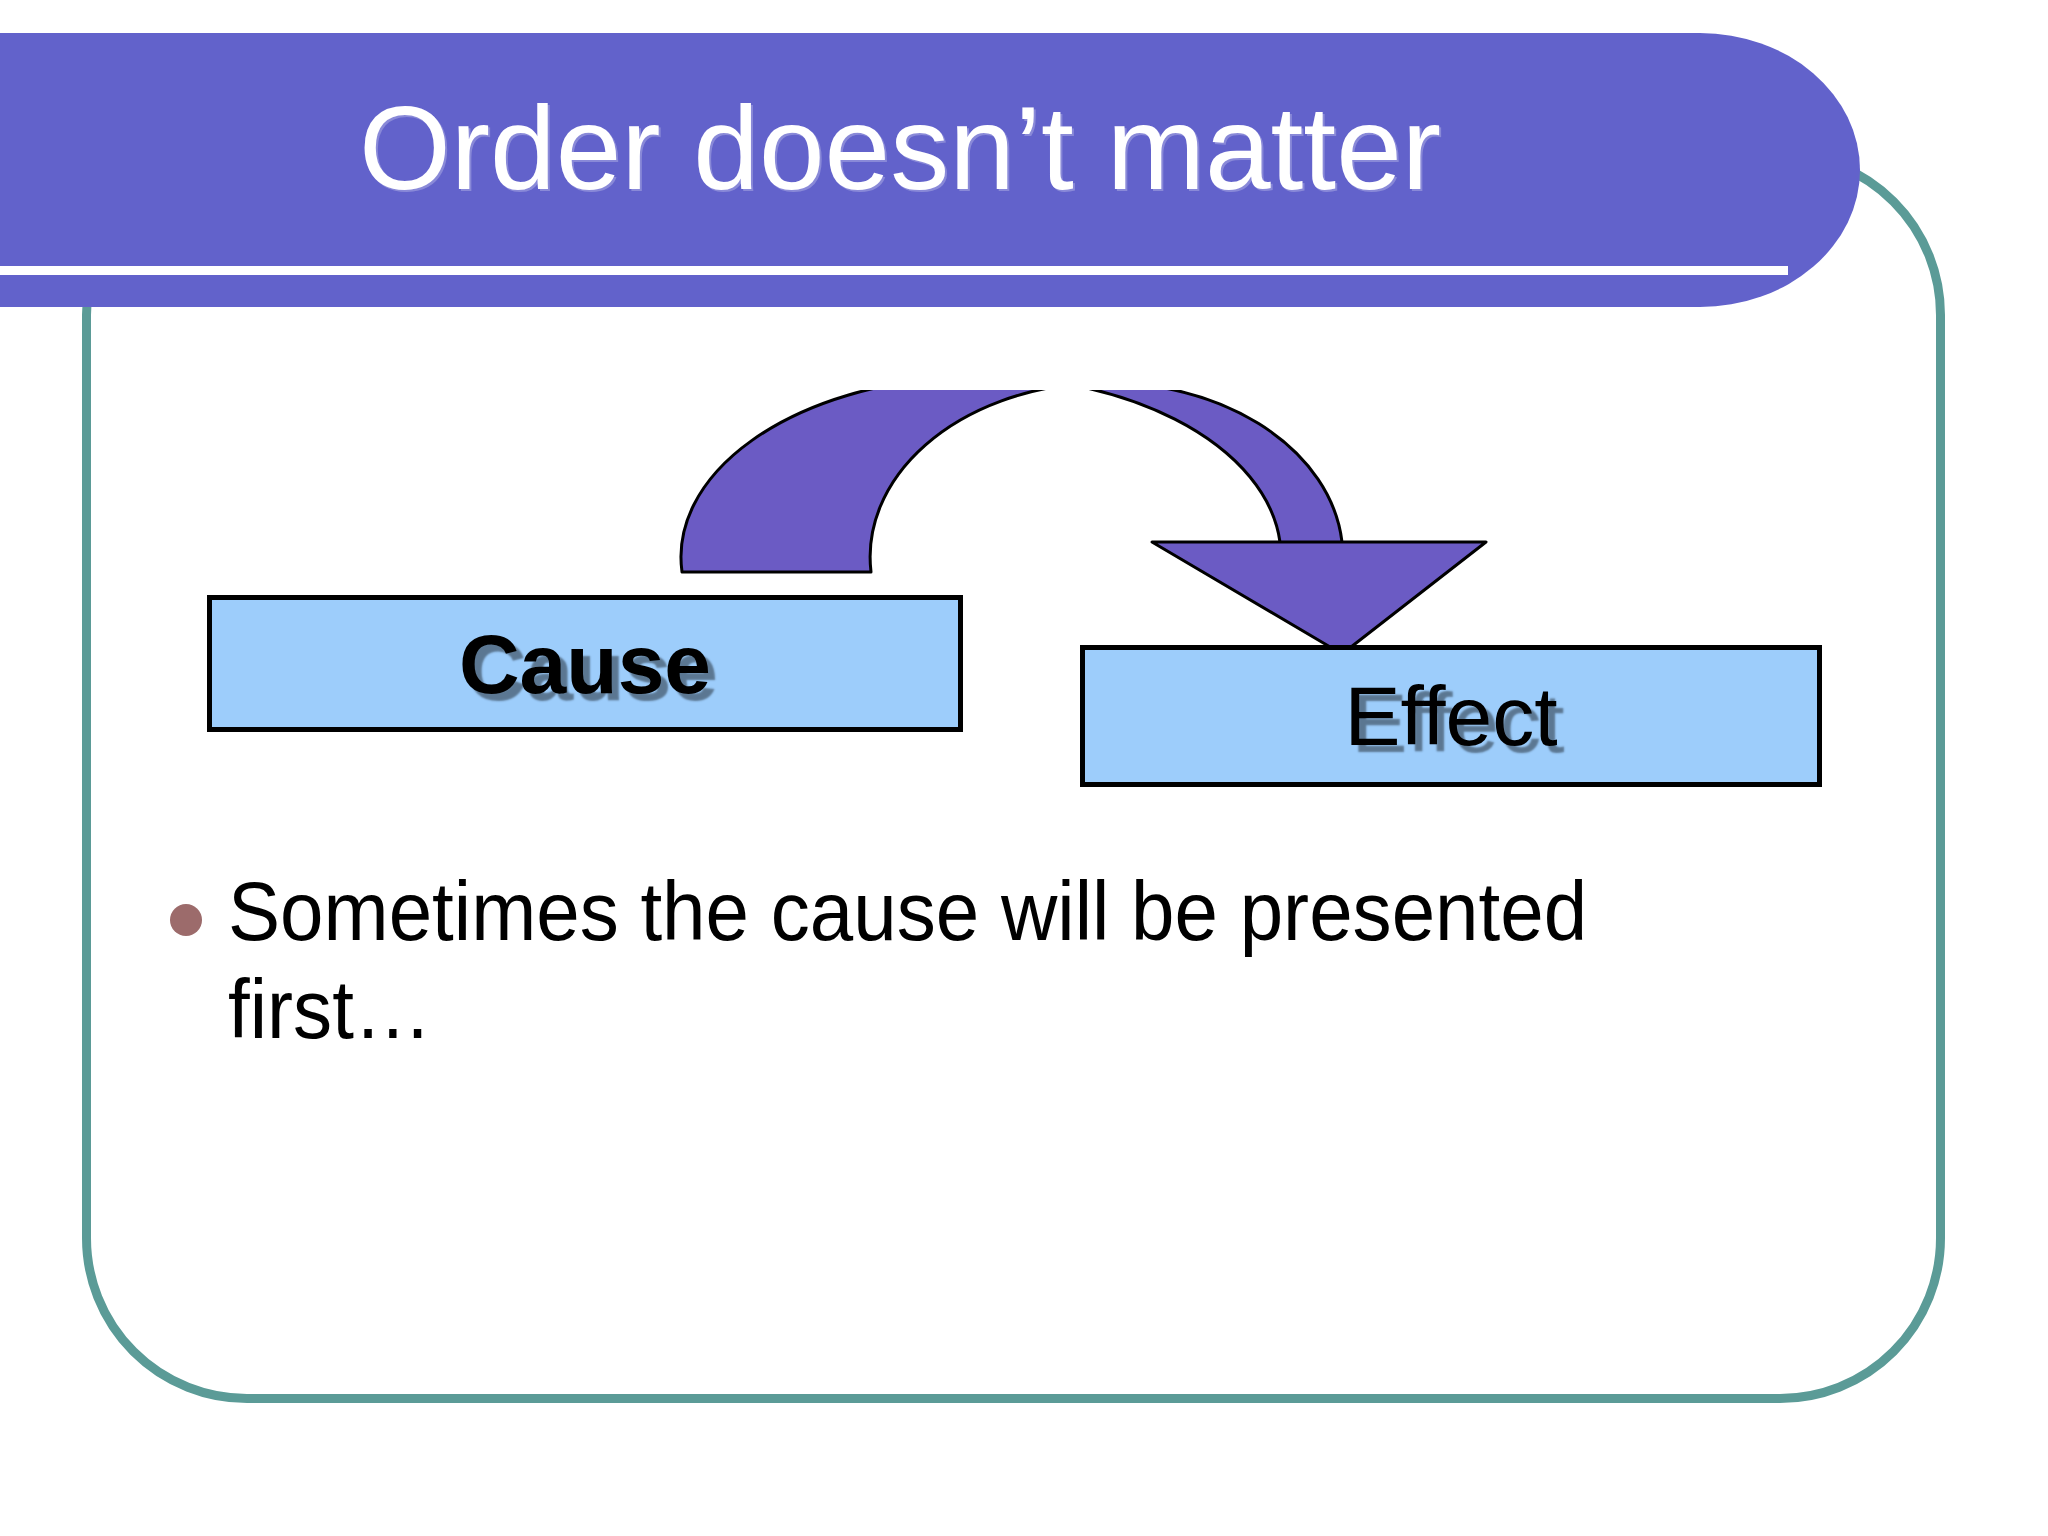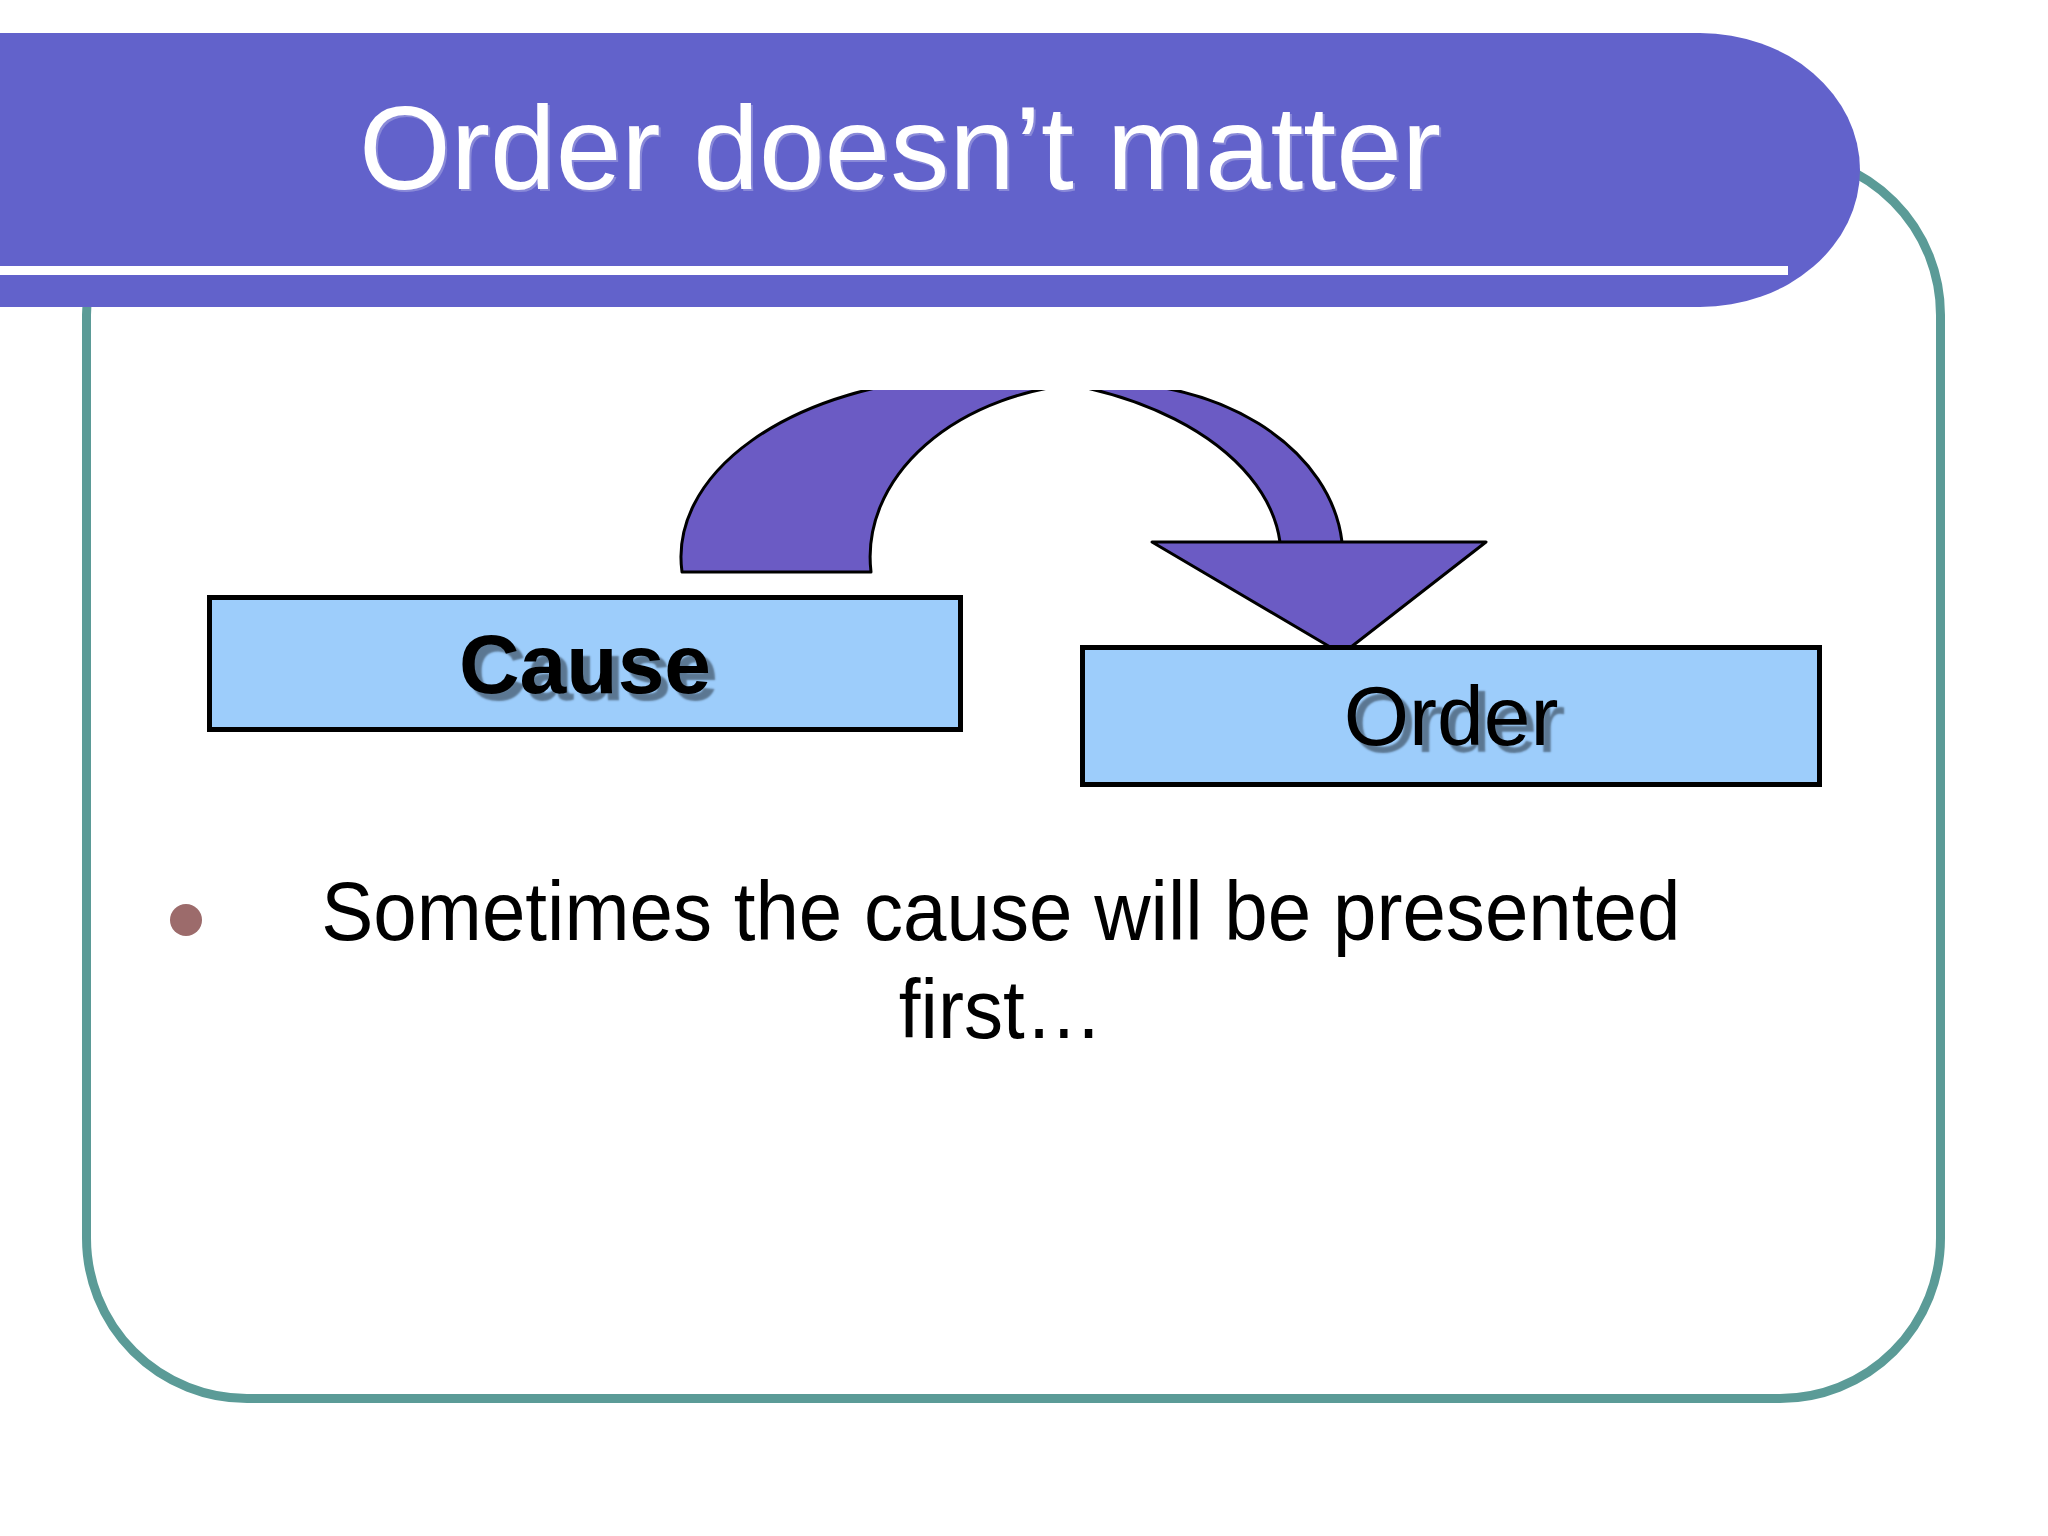--- a/index.html
+++ b/index.html
@@ -114,21 +114,20 @@
     z-index: 2;
   }
 
   
   .bullets {
     position: absolute;
     left: 170px;
     top: 862px;
     width: 1720px;
     z-index: 4;
-    text-align: center;
   }
   .bullet-item {
     display: flex;
     align-items: flex-start;
     margin-bottom: 36px;
   }
   .bullet-dot {
     flex: 0 0 auto;
     width: 32px;
     height: 32px;
@@ -213,21 +212,21 @@
         L 660 152
         A 299 180 0 0 0 62 182
         Z" fill="#6B5BC4" stroke="#000000" stroke-width="3" stroke-linejoin="round"></path>
   </svg>
 
   <div class="flow-box" id="cause-box" style="background: rgb(157, 205, 251); font-weight: bold;">
     <span class="flow-label">Cause</span>
   </div>
 
   <div class="flow-box" id="effect-box" style="background: rgb(157, 205, 251);">
-    <span class="flow-label">Order</span>
+    <span class="flow-label">Effect</span>
   </div>
 
   <div class="bullets">
     <div class="bullet-item">
       <span class="bullet-dot" style="background: rgb(156, 107, 107);"></span>
       <span class="bullet-text">Sometimes the cause will be presented first…</span>
     </div>
   </div>
 
 </div>

